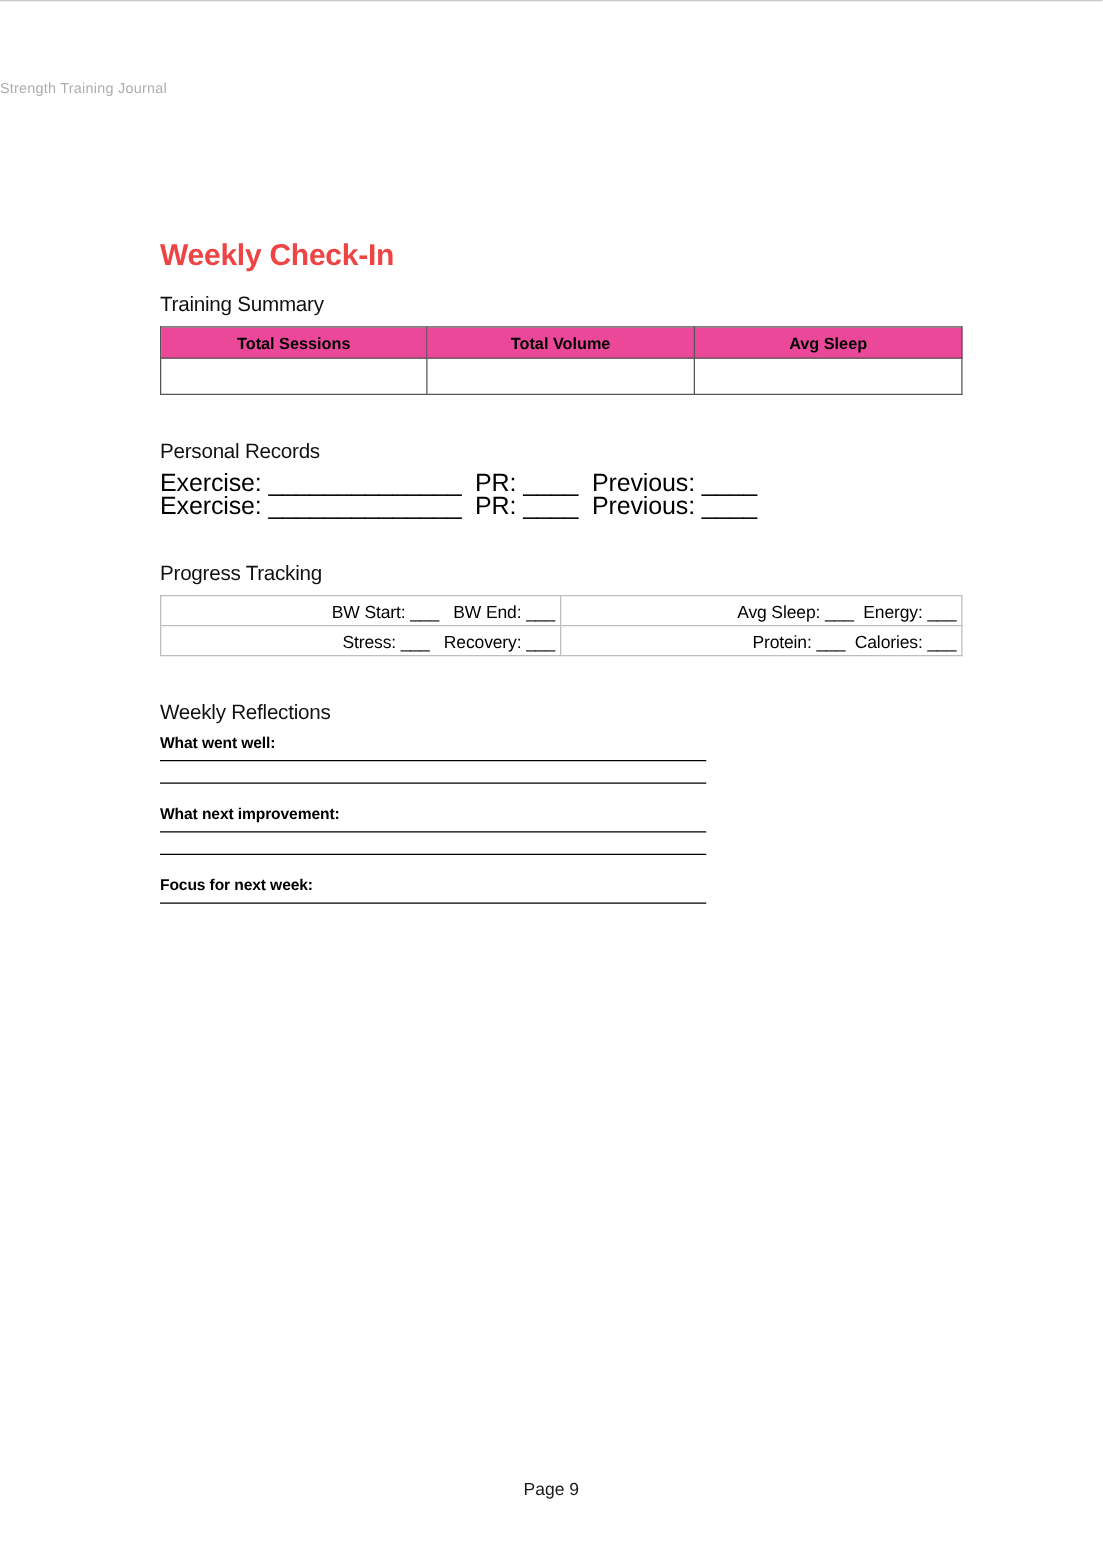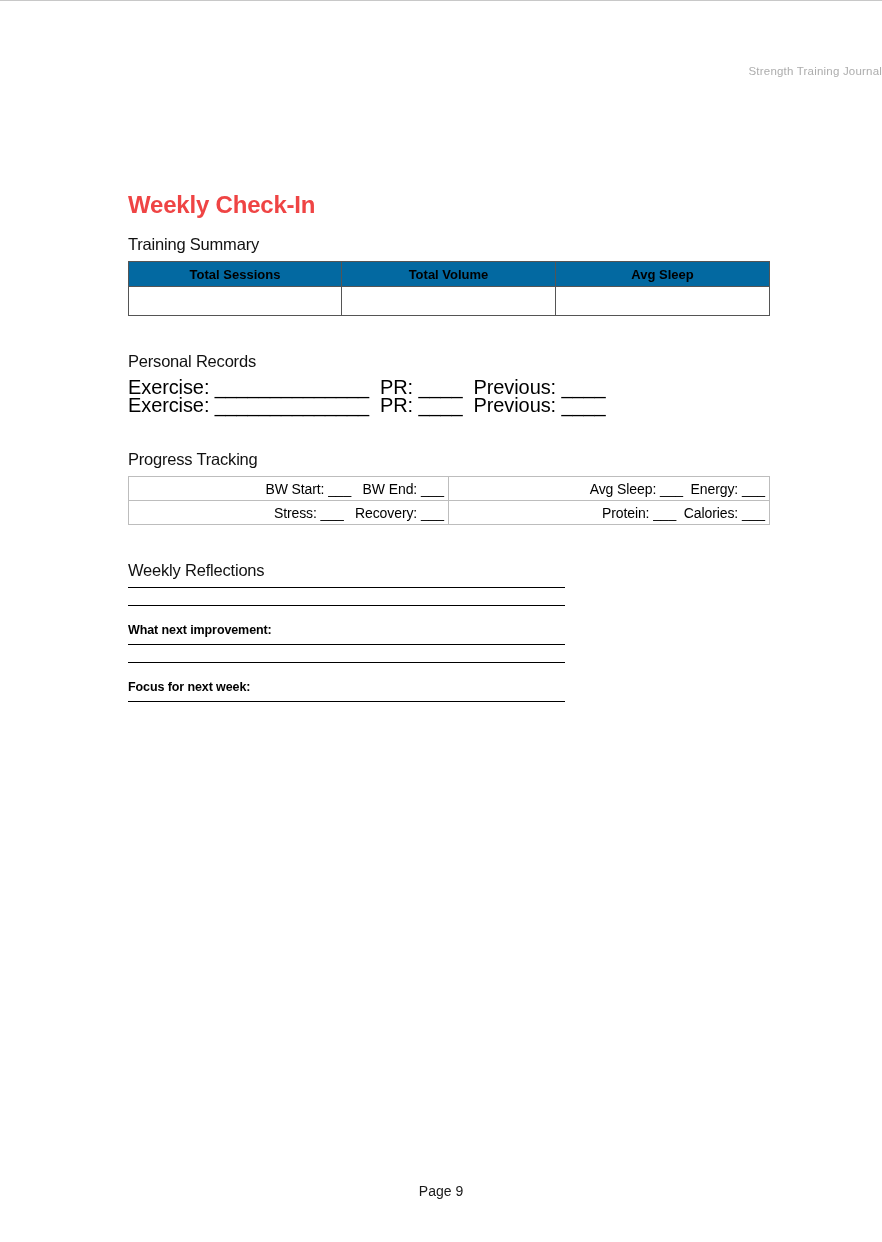--- a/index.html
+++ b/index.html
@@ -24,21 +24,21 @@
     background: #fff;
     border-top: 1px solid #c8c8c8;
     box-sizing: border-box;
   }
 
   .running-header {
     position: absolute;
     top: 64px;
     left: 0;
     width: 882px;
-    text-align: right;
+    text-align: left;
     font-size: 11.5px;
     color: #adadad;
     letter-spacing: 0.2px;
   }
 
   .content {
     position: absolute;
     left: 128px;
     top: 190px;
     width: 641px;
@@ -77,21 +77,21 @@
     margin: 0;
   }
   table.summary th,
   table.summary td {
     border: 1px solid #555555;
     height: 22px;
     font-size: 13px;
     padding: 1px 4px;
   }
   table.summary th {
-    background: #0369a1;
+    background: #ec4899;
     font-weight: bold;
     text-align: center;
   }
   table.summary td {
     background: #ffffff;
     height: 26px;
   }
   table.summary col.c1 { width: 213px; }
   table.summary col.c2 { width: 214px; }
   table.summary col.c3 { width: 214px; }
@@ -211,20 +211,21 @@
           <td>Protein: ___  Calories: ___</td>
         </tr>
       </tbody>
     </table>
 
     <div class="gap-md"></div>
 
     <h2 class="section-title">Weekly Reflections</h2>
 
     <div class="reflect-block">
+      <div class="reflect-label">What went well:</div>
       <div class="write-line"></div>
       <div class="write-line"></div>
     </div>
 
     <div class="reflect-block">
       <div class="reflect-label">What next improvement:</div>
       <div class="write-line"></div>
       <div class="write-line"></div>
     </div>
 

